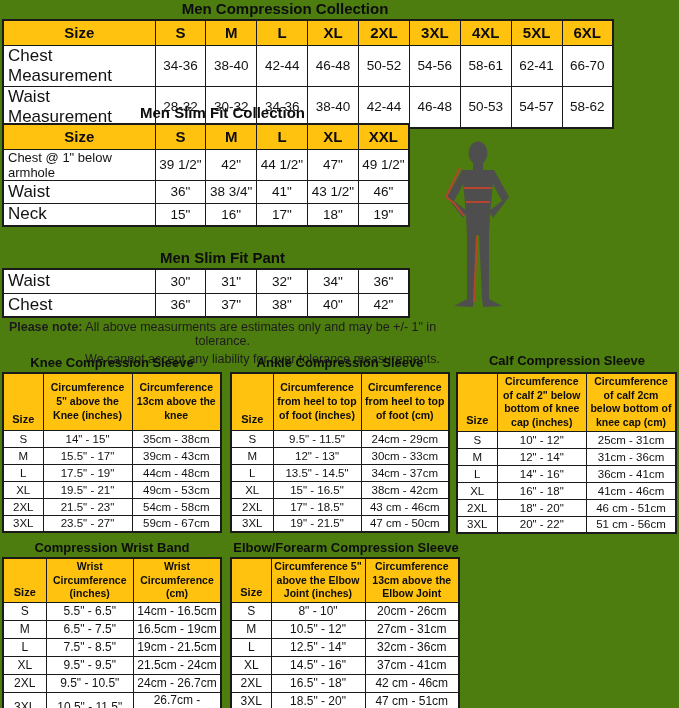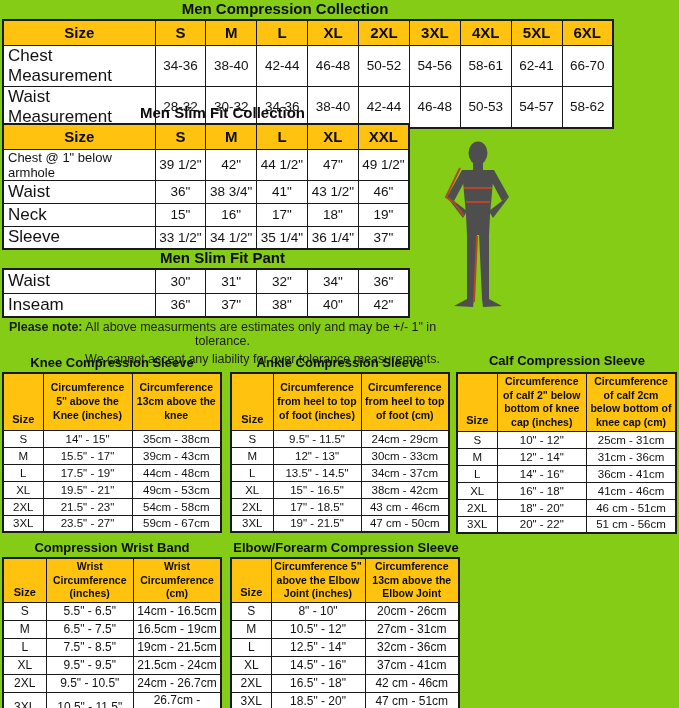--- a/index.html
+++ b/index.html
@@ -1,18 +1,18 @@
 <!DOCTYPE html>
 <html style="--header-bg: #FFC20E; --border: #1a1a1a;"><head>
 <meta charset="utf-8">
 <style>
   * { margin:0; padding:0; box-sizing:border-box; }
   html,body { background:#fff; }
   body { font-family:"Liberation Sans", sans-serif; color:#111; }
-  .canvas { position:relative; width:679px; height:708px; background:#84cc16; overflow:hidden; }
+  .canvas { position:relative; width:679px; height:708px; background:#4d7c0f; overflow:hidden; }
 
   .sec-title { position:absolute; text-align:center; font-weight:bold; color:#0d0d0d; white-space:nowrap; }
   .title-lg { font-size:15px; }
   .title-sm { font-size:13px; }
 
   table { position:absolute; border-collapse:collapse; table-layout:fixed; background:#fff;
           border:2px solid var(--border,#1a1a1a); }
   th, td { border:1px solid var(--border,#1a1a1a); overflow:hidden; }
   th { background:var(--header-bg,#FFC20E); font-weight:bold; text-align:center; color:#0d0d0d; padding:1px 2px;margin-top:40px; }
   td { text-align:center; vertical-align:middle; padding:0 2px; color:#121212; }
@@ -128,44 +128,36 @@
           <td>46"</td>
         </tr>
         <tr>
           <td class="label-col">Neck</td>
           <td>15"</td>
           <td>16"</td>
           <td>17"</td>
           <td>18"</td>
           <td>19"</td>
         </tr>
-        <tr>
-          <td class="label-col">Sleeve</td>
-          <td>33 1/2"</td>
-          <td>34 1/2"</td>
-          <td>35 1/4"</td>
-          <td>36 1/4"</td>
-          <td>37"</td>
-        </tr>
       </tbody>
     </table>
 
   <div class="sec-title title-lg" style="top:249px; left:0; width:445px;">Men Slim Fit  Pant</div>
   <table id="t-pant" class="top-table">
       <tbody>
         <tr>
           <td class="label-col">Waist</td>
           <td>30"</td>
           <td>31"</td>
           <td>32"</td>
           <td>34"</td>
           <td>36"</td>
         </tr>
         <tr>
-          <td class="label-col">Inseam</td>
+          <td class="label-col">Chest</td>
           <td>36"</td>
           <td>37"</td>
           <td>38"</td>
           <td>40"</td>
           <td>42"</td>
         </tr>
       </tbody>
     </table>
 
   <div class="note-line" style="top:320px;">

